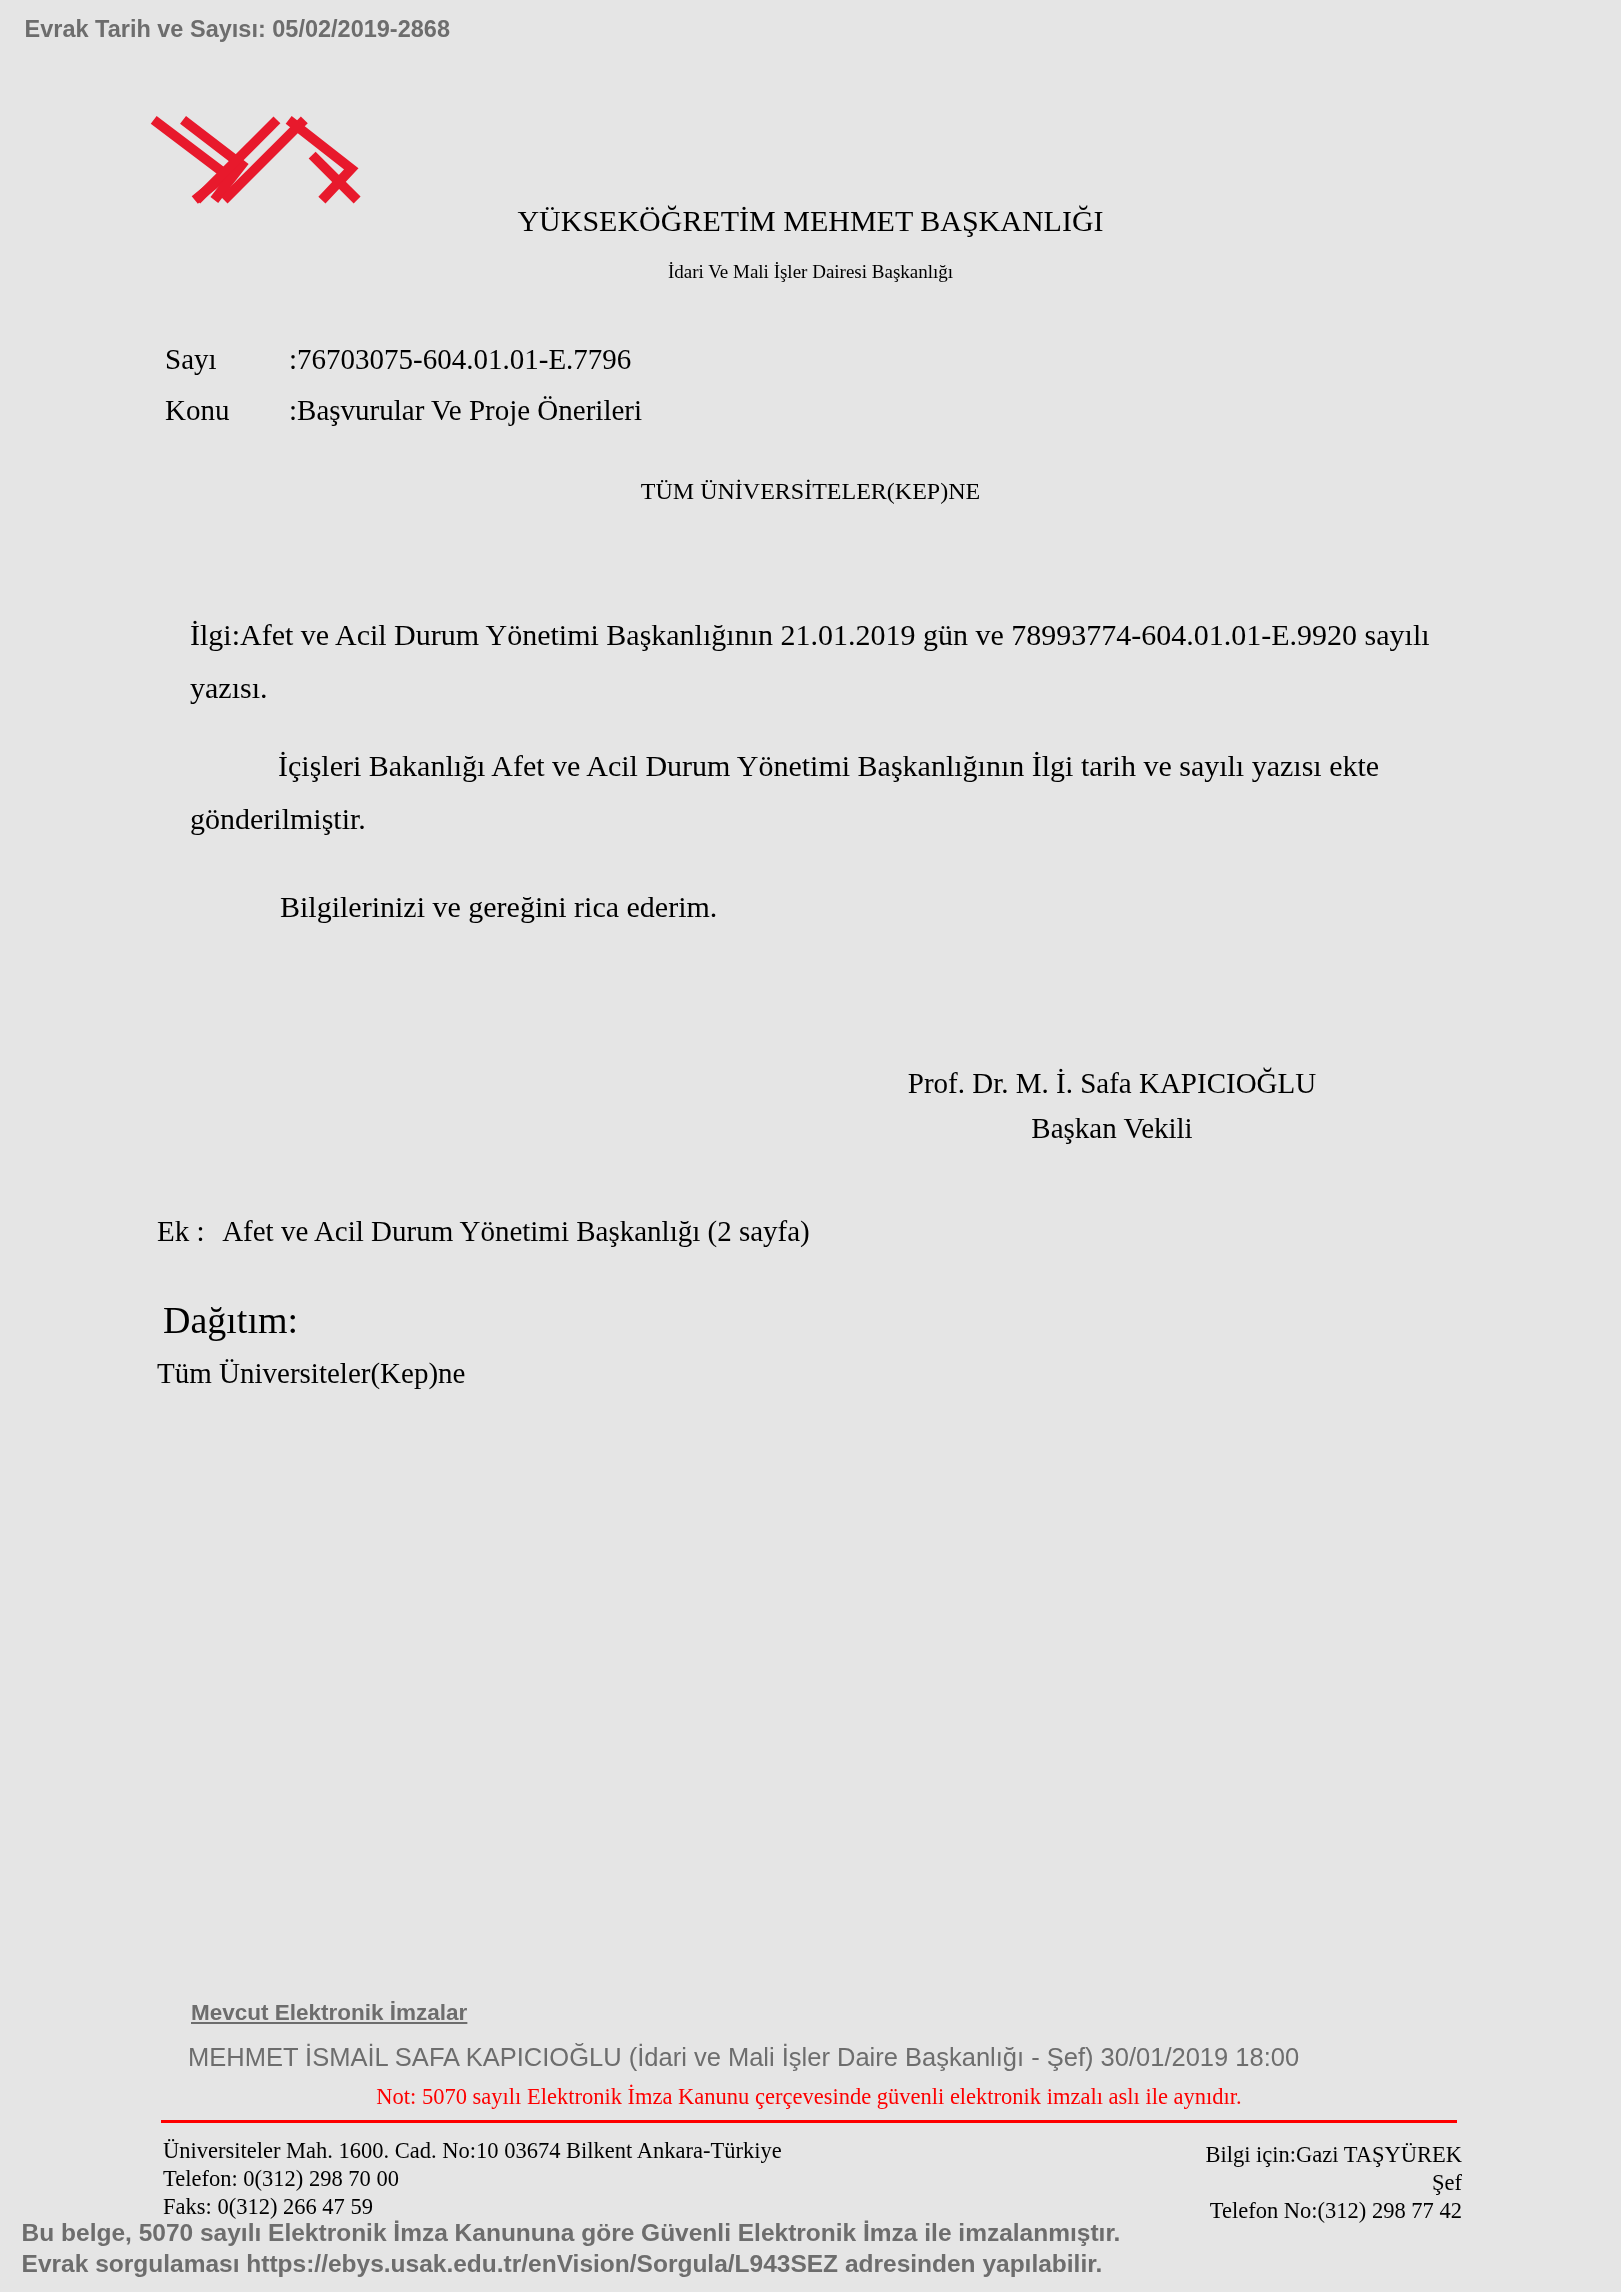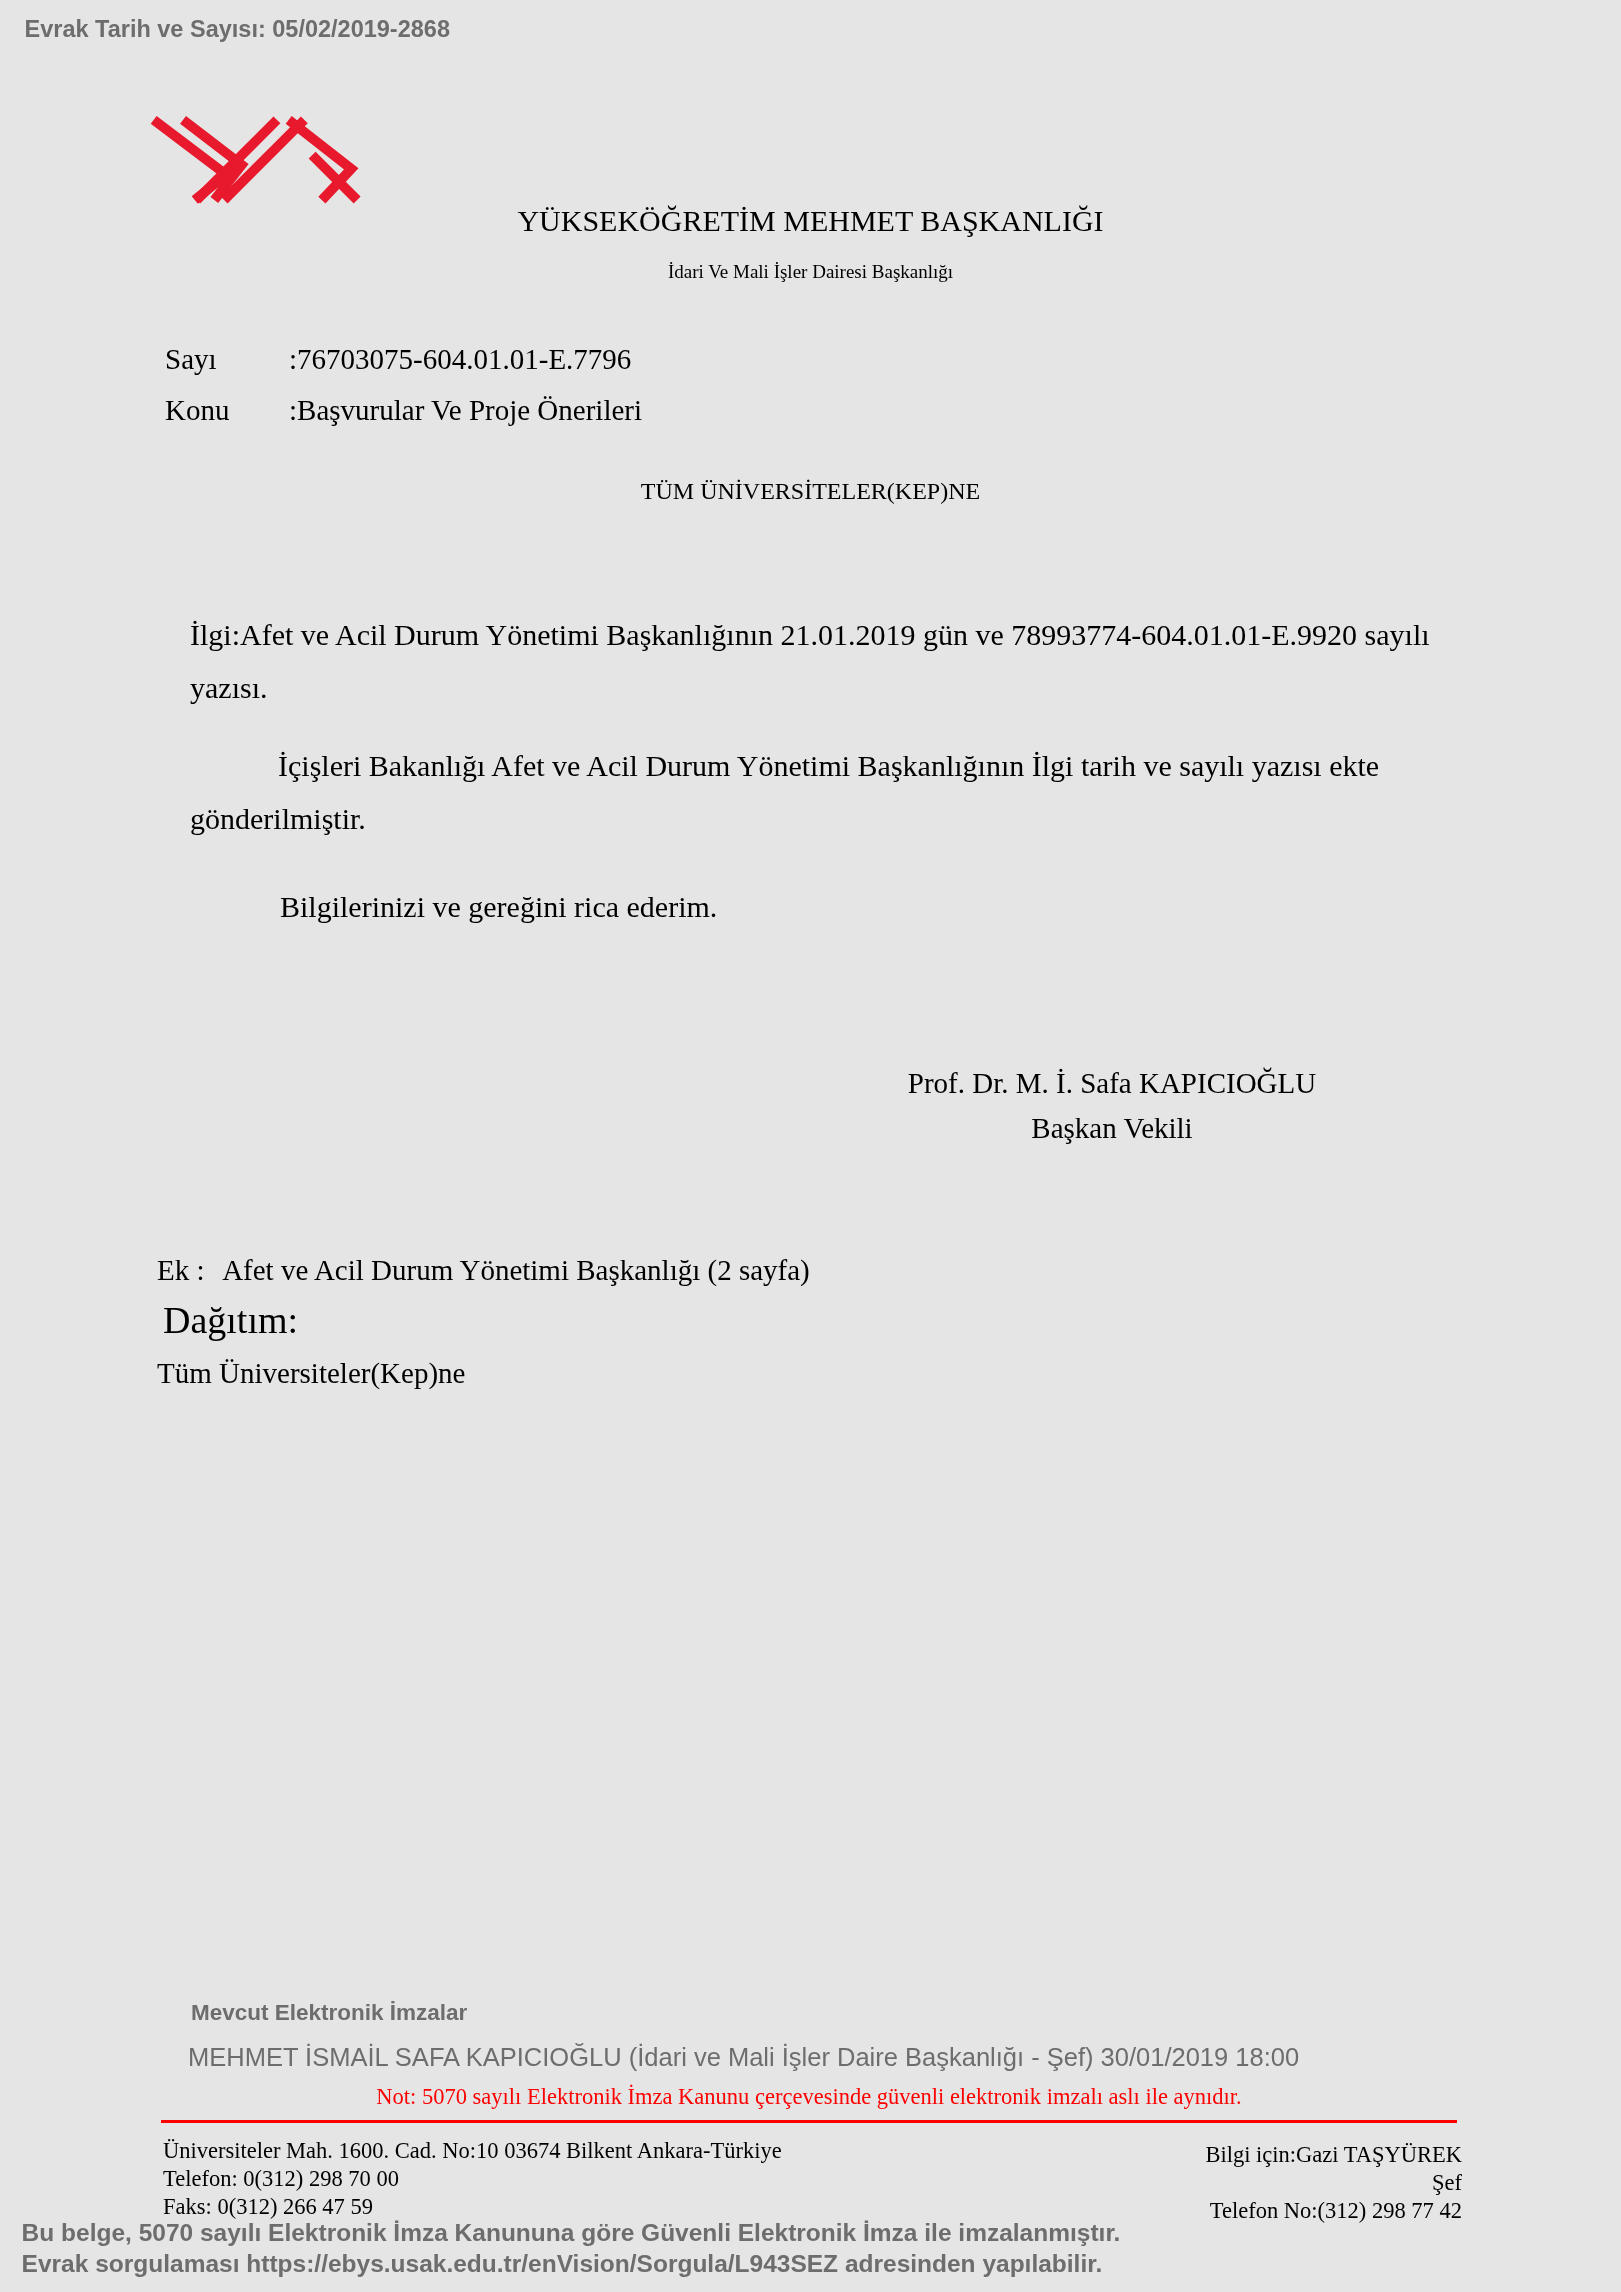--- a/index.html
+++ b/index.html
@@ -34,26 +34,26 @@
   .recipient { top: 478px; font-size: 24px; }
 
   .para { left: 157px; width: 1304px; font-size: 30px; line-height: 53px; margin-left: 33px; }
   .ilgi { top: 608px; }
   .bodytext { top: 739px; text-indent: 88px; }
   .closing { top: 880px; padding-left: 90px; }
 
   .signature { left: 769px; top: 1061px; width: 686px; text-align: center;
                font-size: 29px; line-height: 45px; }
 
-  .ek { left: 157px; top: 1215px; font-size: 29px; margin-top: 39px; }
+  .ek { left: 157px; top: 1215px; font-size: 29px; }
   .ek-label { margin-right: 17.6px; }
   .dagitim-label { left: 163px; top: 1298px; font-size: 38px; }
   .dagitim-item  { left: 157px; top: 1357px; font-size: 29px; }
 
-  .esign-title  { left: 191px; top: 2000px; font-size: 22.5px; }
+  .esign-title  { left: 191px; top: 2000px; font-size: 22.5px; text-decoration: underline; }
   .esign-signer { left: 188px; top: 2043px; font-size: 25.5px; }
 
   .esign-note { left: 157px; top: 2084px; width: 1304px; text-align: center;
                 font-size: 22.5px; color: #fe0000; }
   .red-line { left: 161px; top: 2120px; width: 1296px; height: 2.9px;
               background: #fe0000; }
 
   .footer-left  { left: 163px; top: 2137px; font-size: 22.5px; line-height: 28px; }
   .footer-right { right: 159px; top: 2141px; font-size: 22.5px; line-height: 28px;
                   text-align: right; }

